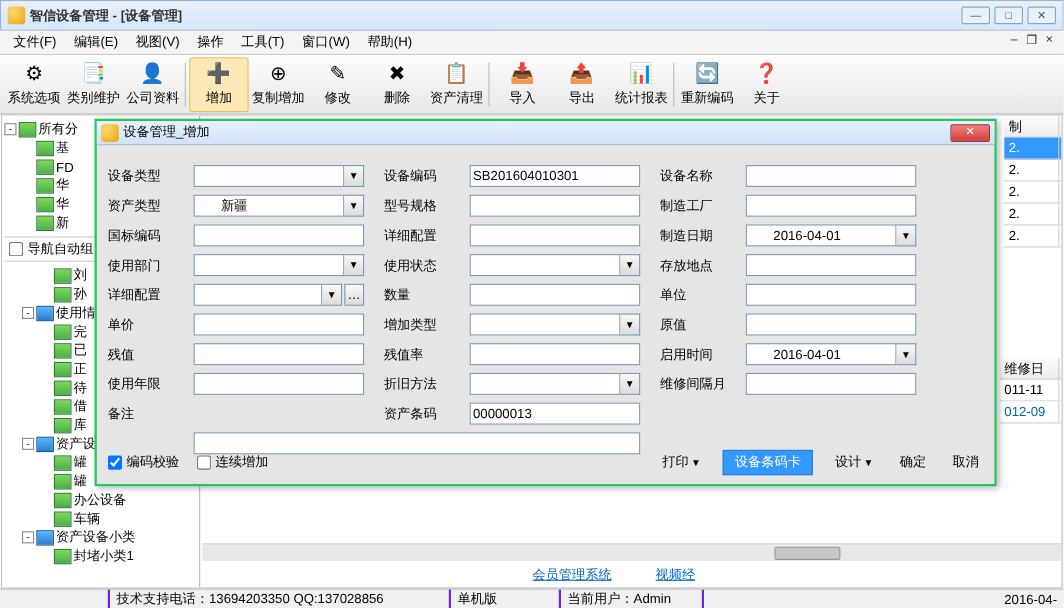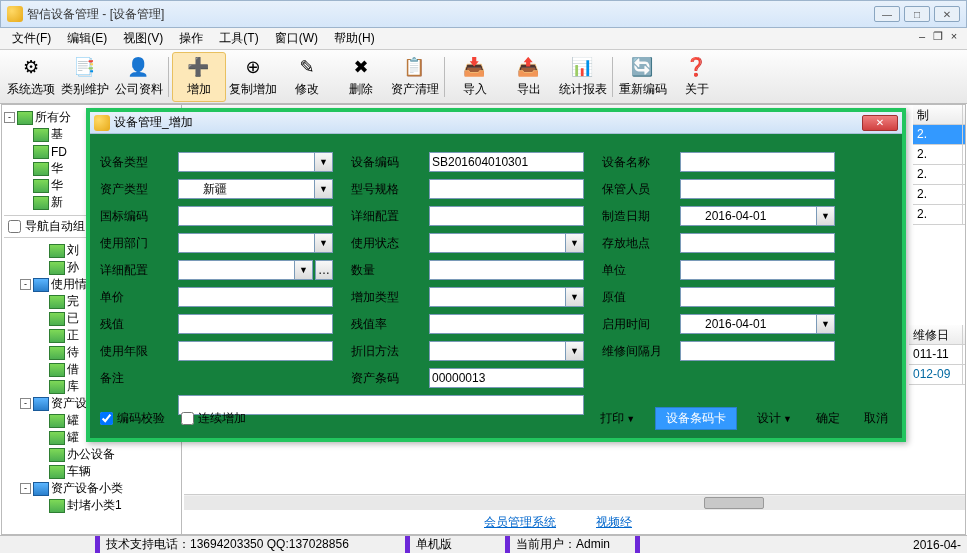--- a/index.html
+++ b/index.html
@@ -1,21 +1,21 @@
 <!DOCTYPE html>
 <html><head>
 <meta charset="utf-8">
 <style>
 * { box-sizing: border-box; margin: 0; padding: 0; font-family: "Microsoft YaHei", SimSun, sans-serif; font-size: 12px; }
 body { background: #fff; width: 967px; height: 553px; overflow: hidden; position: relative; }
 
 
 .titlebar { height: 28px; background: linear-gradient(#e8f1fb, #d5e6f9); border: 1px solid #9db4cc; display: flex; align-items: center; padding: 0 6px; justify-content: space-between; }
 .titlebar .left { display: flex; align-items: center; gap: 4px; }
-.titlebar .title { font-weight: normal; color: #333; }
+.titlebar .title { font-weight: bold; color: #333; }
 .winbtns { display: flex; gap: 4px; }
 .winbtn { width: 26px; height: 16px; border: 1px solid #8aa6c1; border-radius: 2px; background: #e8f0f8; display: flex; align-items: center; justify-content: center; cursor: pointer; font-size: 10px; color: #555; }
 
 .menubar { height: 22px; background: #f4f4f4; border-bottom: 1px solid #ccc; display: flex; align-items: center; padding: 0 4px; position: relative; }
 .menubar .menu { padding: 2px 8px; cursor: pointer; }
 .menubar .mdi-btns { position: absolute; right: 6px; top: 2px; display: flex; gap: 2px; }
 .menubar .mdi-btn { width: 14px; height: 14px; text-align: center; cursor: pointer; font-size: 11px; color: #333; }
 
 .toolbar { height: 54px; background: linear-gradient(#fdfdfd, #e8e8e8); border-bottom: 1px solid #bbb; display: flex; align-items: center; padding: 2px 4px; gap: 0; }
 .tbtn { width: 54px; height: 50px; display: flex; flex-direction: column; align-items: center; justify-content: center; gap: 2px; cursor: pointer; border: 1px solid transparent; border-radius: 3px; }
@@ -45,24 +45,24 @@
 .grid-row:nth-child(1) { background: #3399ff; color: #fff; }
 
 .scrollbar-h { position: absolute; bottom: 24px; right: 0; left: 182px; height: 16px; background: #f0f0f0; border-top: 1px solid #ccc; display: flex; align-items: center; }
 .scrollbar-h .track { flex: 1; height: 14px; background: #e8e8e8; position: relative; }
 .scrollbar-h .thumb { position: absolute; left: 520px; width: 60px; height: 12px; top: 1px; background: #c8c8c8; border: 1px solid #999; border-radius: 2px; }
 
 .bottom-links { position: absolute; bottom: 0; left: 182px; right: 0; height: 24px; display: flex; align-items: center; gap: 40px; padding-left: 300px; }
 .link { color: #0066cc; text-decoration: underline; cursor: pointer; }
 
 .statusbar { position: absolute; bottom: 0; left: 0; right: 0; height: 18px; background: #f0f0f0; border-top: 1px solid #bbb; display: flex; align-items: center; font-size: 12px; }
-.statusbar .cell { border-right: 5px solid #6d28d9; padding: 0 6px; height: 100%; display: flex; align-items: center; }
-
-
-.modal { position: absolute; left: 86px; top: 108px; width: 820px; height: 334px; background: #15803d; border: 4px solid #22c55e; box-shadow: 2px 2px 6px rgba(0,0,0,.3); z-index: 100; }
+.statusbar .cell { border-right: 2px solid #6d28d9; padding: 0 6px; height: 100%; display: flex; align-items: center; }
+
+
+.modal { position: absolute; left: 86px; top: 108px; width: 820px; height: 334px; background: #e5e5e5; border: 2px solid #22c55e; box-shadow: 2px 2px 6px rgba(0,0,0,.3); z-index: 100; }
 .modal-title { height: 22px; background: linear-gradient(#e8f1fb,#cfe2f7); border-bottom: 1px solid #a8c0d8; display: flex; align-items: center; justify-content: space-between; padding: 0 4px; }
 .modal-title .left { display: flex; align-items: center; gap: 4px; }
 .modal-close { width: 36px; height: 16px; background: linear-gradient(#f08080,#d04040); border: 1px solid #a03030; border-radius: 2px; color: #fff; text-align: center; line-height: 14px; cursor: pointer; font-size: 10px; }
 .modal-body { padding: 18px 10px 6px 10px; }
 .form-grid { display: grid; grid-template-columns: 60px 155px 60px 155px 60px 155px; column-gap: 18px; row-gap: 7px; align-items: center; }
 .form-grid label { text-align: left; white-space: nowrap; }
 .fld { height: 20px; border: 1px solid #7a9ab8; background: #fff; padding: 0 2px; display: flex; align-items: center; }
 .fld input { border: none; outline: none; width: 100%; font-size: 12px; }
 .combo { display: flex; }
 .combo .fld { flex: 1; padding-left: 24px; }
@@ -379,21 +379,21 @@
       <div class="combo">
           <div class="fld">
             <input value="新疆" style="">
           </div>
           <div class="dd">▼</div>
         </div>
       <label>型号规格</label>
       <div class="fld">
           <input style="">
         </div>
-      <label>保管人员</label>
+      <label>制造工厂</label>
       <div class="fld">
           <input style="">
         </div>
 
       <label>国标编码</label>
       <div class="fld">
           <input style="">
         </div>
       <label>详细配置</label>
       <div class="fld">

